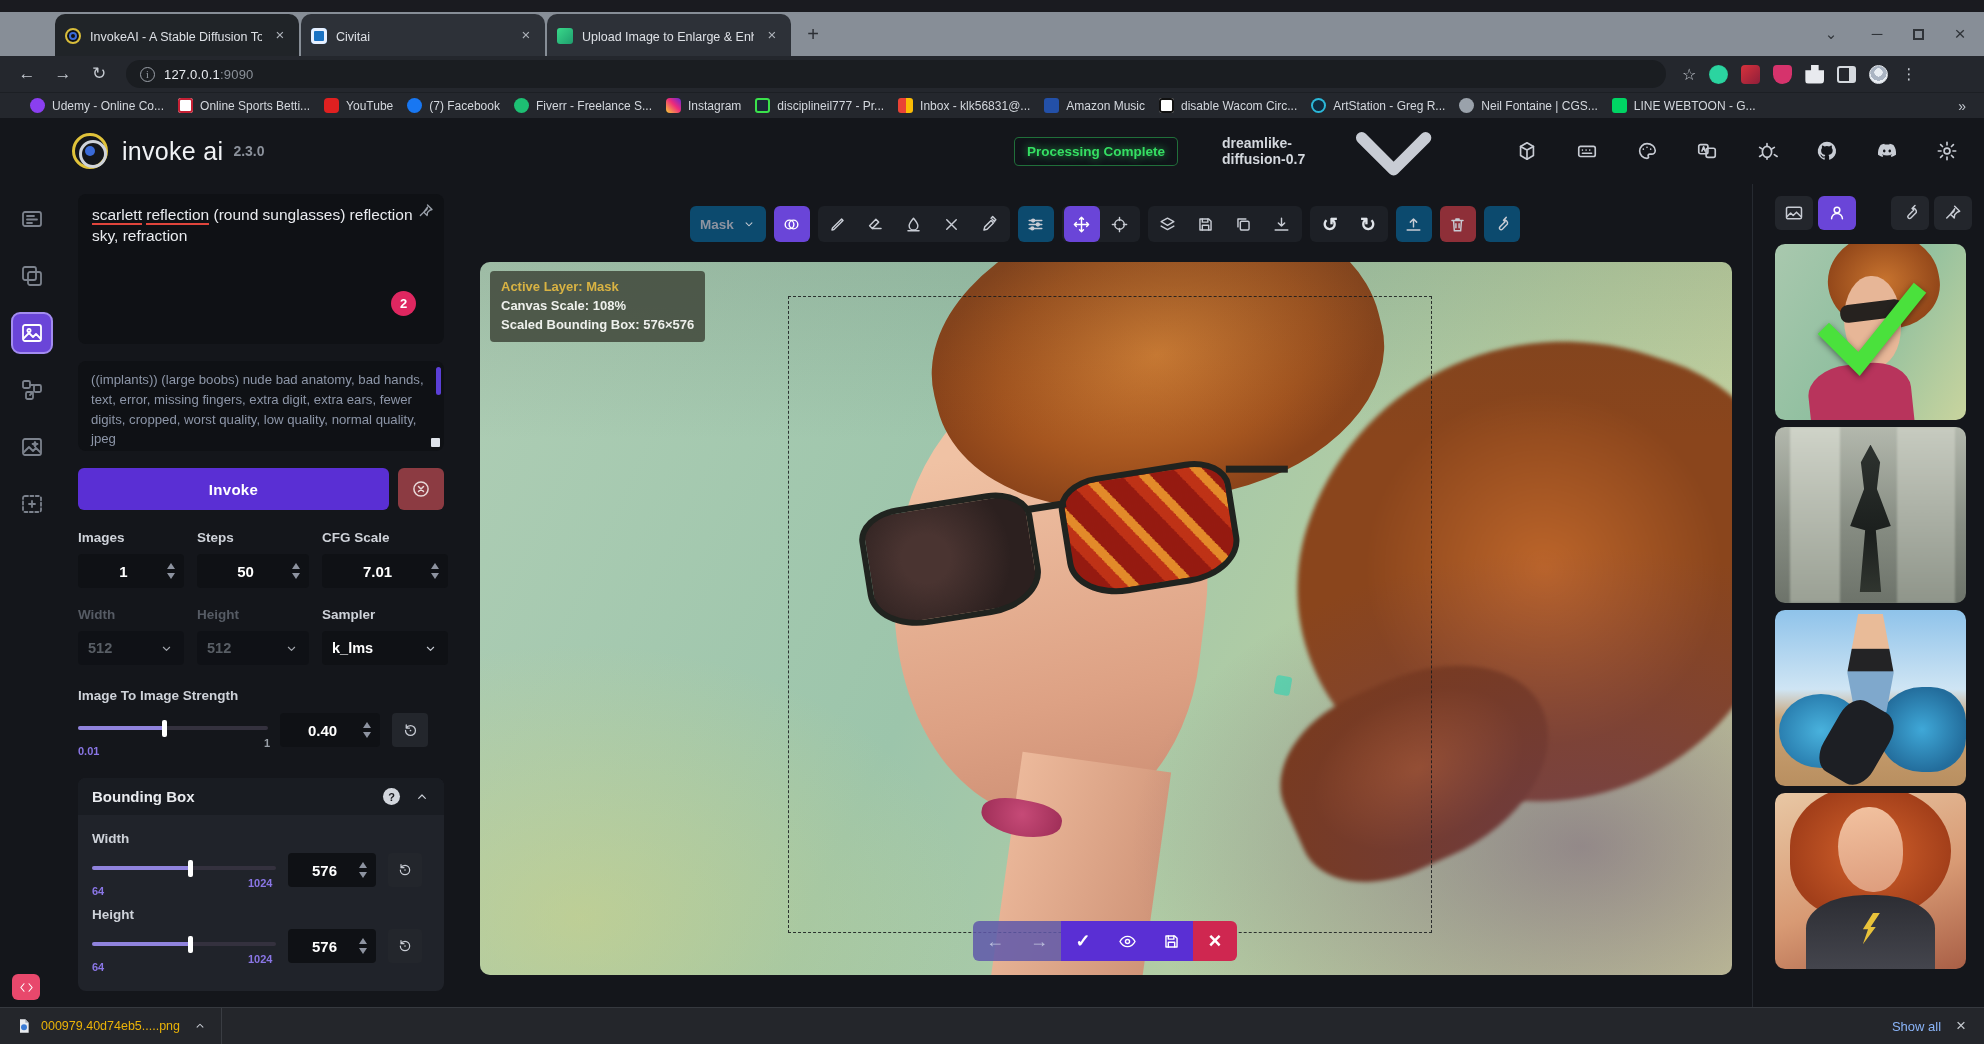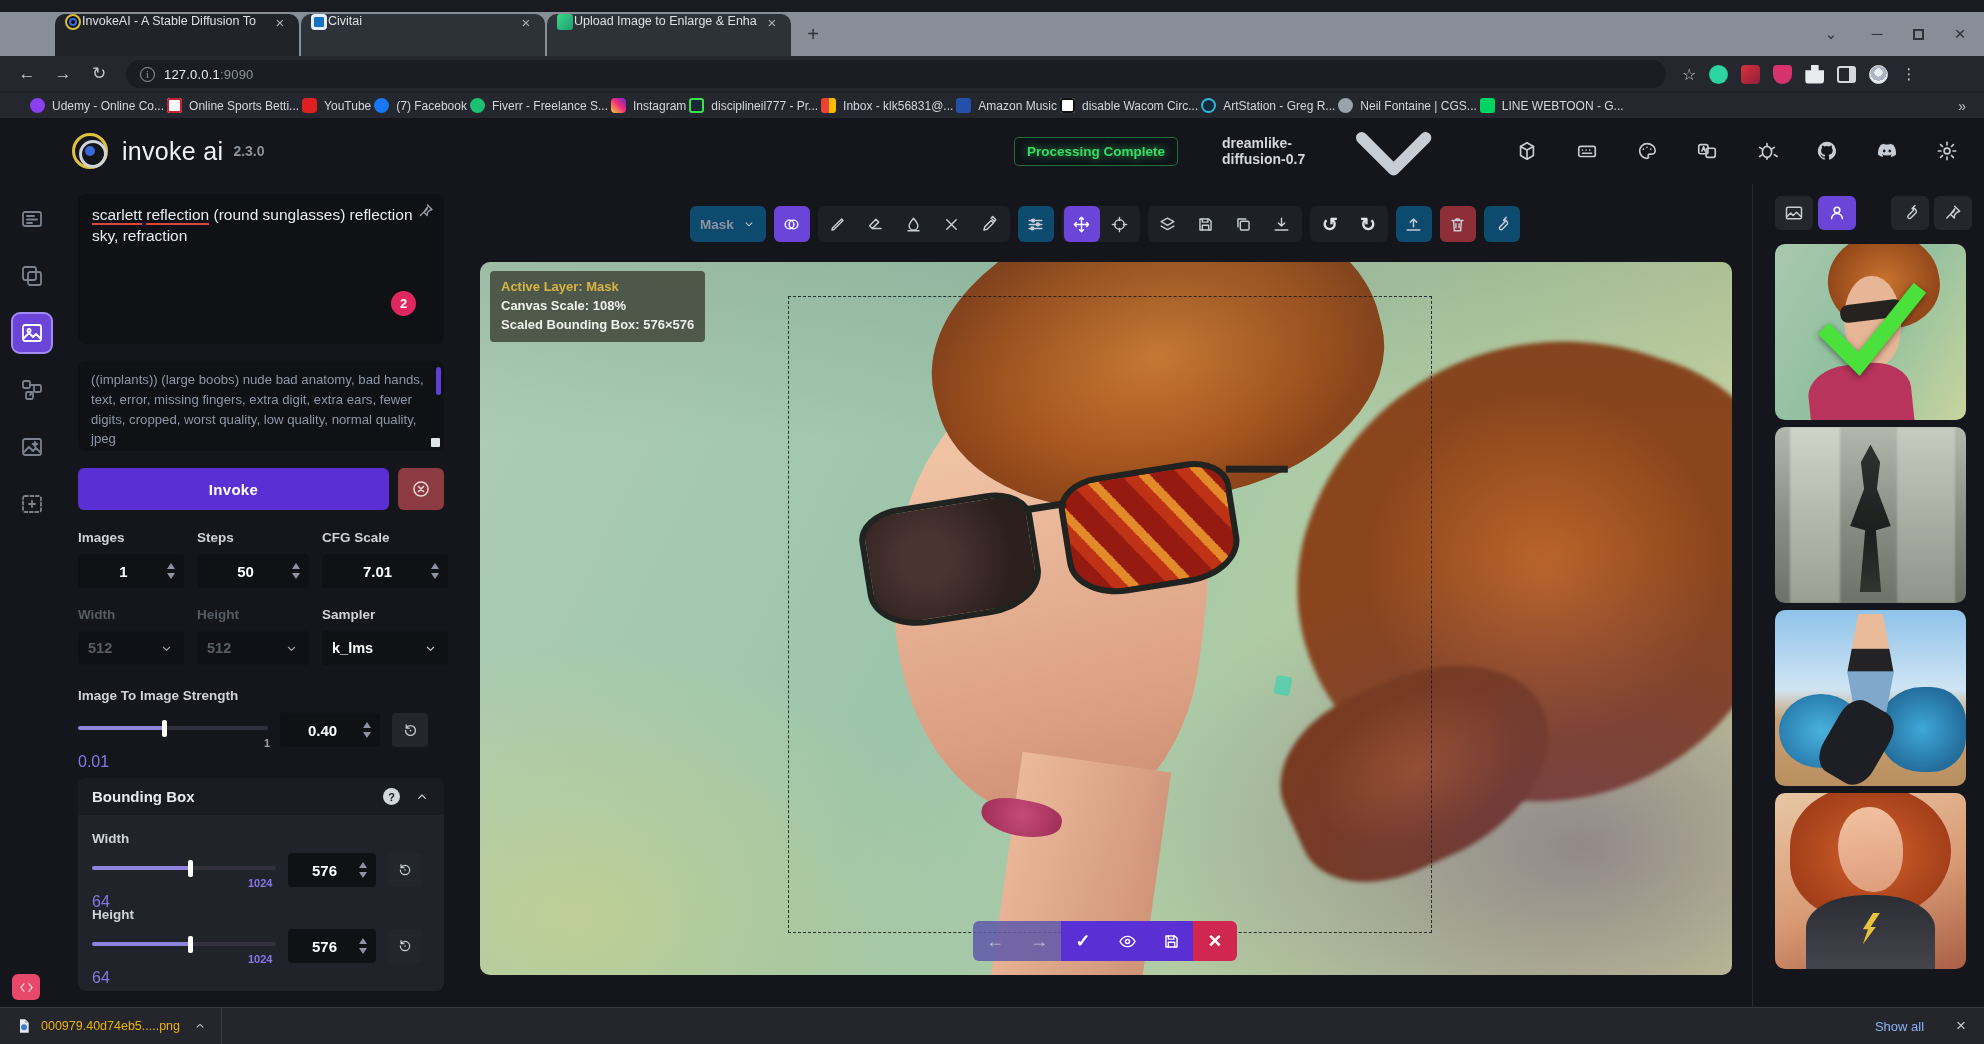--- a/index.html
+++ b/index.html
@@ -4,21 +4,21 @@
 <style>
   * { margin:0; padding:0; box-sizing:border-box; }
   html,body { background:#0d0e11; }
   body { font-family:"Liberation Sans", sans-serif; }
   .screen { position:relative; width:1984px; height:1044px; background:#14161b; overflow:hidden; }
 
   
   .top-strip { position:absolute; left:0; top:0; width:100%; height:12px; background:#1a1b20; }
   .frame { position:absolute; left:0; top:12px; width:100%; height:44px; background:#878e97; }
   .tabs { position:absolute; left:55px; top:0; height:44px; display:flex; align-items:flex-end; }
-  .tab { display:flex; align-items:flex-start; gap:1px; width:244px; height:42px; padding:0 10px; border-radius:10px 10px 0 0; font-size:12.5px; color:#dde0e5; }
+  .tab { display:flex; align-items:flex-end; gap:9px; width:244px; height:42px; padding:12px 10px; border-radius:10px 10px 0 0; font-size:12.5px; color:#dde0e5; }
   .tab.active { background:#202428; }
   .tab.bg { background:#2d3138; margin-left:2px; }
   .tab-title { flex:1; white-space:nowrap; overflow:hidden; }
   .tab-close { color:#aeb3ba; font-size:15px; width:18px; height:18px; line-height:17px; text-align:center; border-radius:50%; }
   .fav { width:16px; height:16px; border-radius:50%; flex:none; }
   .fav-invoke { background:#111; border:2px solid #d8bd3a; box-shadow: inset 0 0 0 2px #111, inset 0 0 0 4px #3a6ad8; }
   .fav-civitai { background:#1971c2; border-radius:4px; box-shadow: inset 0 0 0 3px #e7f0ff; }
   .fav-upscale { background:linear-gradient(135deg,#39d98a,#1f9e6e); border-radius:3px; }
   .newtab { width:28px; height:28px; margin:0 0 7px 8px; color:#2c2f34; font-size:20px; text-align:center; line-height:26px; border-radius:50%; }
   .win-controls { position:absolute; right:14px; top:8px; display:flex; gap:26px; align-items:center; color:#2f3338; }
@@ -35,21 +35,21 @@
   .ext { width:19px; height:19px; border-radius:50%; flex:none; }
   .ext-star { color:#c4c9d0; font-size:16px; width:auto; background:none; }
   .ext-g { background:radial-gradient(circle at 50% 50%, #2bd4a0 60%, #179e74); }
   .ext-v { background:linear-gradient(135deg,#d8323c,#8e1f3a); border-radius:4px; }
   .ext-abp { background:#d6336c; border-radius:4px 4px 10px 10px; }
   .ext-puzzle { background:#e8eaee; border-radius:4px; clip-path:polygon(0 30%,30% 30%,30% 0,70% 0,70% 30%,100% 30%,100% 100%,0 100%); }
   .ext-side { width:19px; height:17px; border:2px solid #d5d9de; border-radius:3px; border-right-width:7px; background:none; }
   .ext-avatar { background:radial-gradient(circle at 50% 38%, #e8edf2 30%, #aab4c2 31% 60%, #e8edf2 61%); border:1px solid #e1e5ea; }
   .ext-dots { color:#c4c9d0; font-size:15px; background:none; width:auto; }
 
-  .bm-row { position:absolute; left:0; top:92px; width:100%; height:26px; background:#24272d; border-top:1px solid #1c1f24; display:flex; align-items:center; gap:3px; padding:0 18px 0 30px; }
+  .bm-row { position:absolute; left:0; top:92px; width:100%; height:26px; background:#24272d; border-top:1px solid #1c1f24; display:flex; align-items:center; gap:14px; padding:0 18px 0 30px; }
   .bm { display:flex; align-items:center; gap:7px; font-size:12px; color:#d3d7dd; white-space:nowrap; }
   .bmf { width:15px; height:15px; border-radius:3px; flex:none; }
   .bm-overflow { margin-left:auto; color:#c4c9d0; font-size:14px; }
   .f-udemy{background:#8a3ff0;border-radius:50%;} .f-bet{background:#fff;box-shadow:inset 0 0 0 2px #c42034;} .f-yt{background:#e02020;border-radius:4px;} .f-fb{background:#1877f2;border-radius:50%;}
   .f-fiverr{background:#1dbf73;border-radius:50%;} .f-ig{background:linear-gradient(45deg,#f9ce34,#ee2a7b 55%,#6228d7);border-radius:4px;} .f-disc{background:#1b2838;box-shadow:inset 0 0 0 2px #3be24b;}
   .f-inbox{background:linear-gradient(90deg,#ea4335 50%,#fbbc05 50%);} .f-am{background:#2350a8;} .f-wacom{background:#fff;box-shadow:inset 0 0 0 2px #111;}
   .f-as{background:#0f2a3d;border-radius:50%;box-shadow:inset 0 0 0 2px #2db8d8;} .f-nf{background:#9aa2ab;border-radius:50%;} .f-lw{background:#00d564;}
 
   
   .app { position:absolute; left:0; top:118px; width:100%; height:889px; background:#14161b; }
@@ -102,21 +102,21 @@
   .sel svg { margin-left:auto; }
   .sel.dim { color:#6a7078; opacity:.8; }
   .row2 { margin-top:19px; }
 
   .i2i-label { margin:23px 14px 0 12px; font-size:13.5px; font-weight:700; color:#ced2d9; }
   .i2i-row { display:flex; align-items:flex-start; gap:12px; margin:10px 14px 0 12px; }
   .slider { position:relative; height:38px; flex:none; }
   .sl-track { position:absolute; left:0; top:13px; height:4px; width:100%; background:#34313e; border-radius:2px; }
   .sl-fill { position:absolute; left:0; top:13px; height:4px; background:#9083dd; border-radius:2px; }
   .sl-thumb { position:absolute; top:7px; width:5px; height:17px; background:#fff; border-radius:2px; }
-  .sl-min { position:absolute; left:0; top:40px; font-size:16px; font-weight:400; color:#8a76e6; }
+  .sl-min { position:absolute; left:0; top:32px; font-size:11px; font-weight:700; color:#8a76e6; }
   .sl-max { position:absolute; top:24px; font-size:11px; font-weight:700; color:#9aa0a8; }
   .sl-max.purple { color:#8a76e6; }
   .reset-btn { width:36px; height:34px; background:#23262c; border-radius:4px; display:flex; align-items:center; justify-content:center; flex:none; }
 
   .bbox-panel { margin:27px 14px 0 12px; border-radius:8px; overflow:hidden; background:#20232a; }
   .bbox-head { display:flex; align-items:center; background:#191c22; padding:10px 14px; }
   .bbox-title { font-size:15px; font-weight:700; color:#e9ebef; }
   .bbox-head-icons { margin-left:auto; display:flex; align-items:center; gap:14px; }
   .help-dot { width:17px; height:17px; border-radius:50%; background:#d2d6dd; color:#15171c; font-size:11px; font-weight:700; display:flex; align-items:center; justify-content:center; }
   .bbox-body { padding:16px 14px 20px; }
@@ -201,21 +201,21 @@
   .check-ov svg { width:120px; height:120px; filter:drop-shadow(0 2px 3px rgba(0,0,0,.45)); }
 
   
   .console-btn { position:absolute; left:12px; bottom:44px; width:28px; height:26px; border-radius:6px; background:#e8486c; display:flex; align-items:center; justify-content:center; }
   .console-btn svg { width:15px; height:15px; }
   .dl-bar { position:absolute; left:0; bottom:0; width:100%; height:37px; background:#24262b; border-top:1px solid #36393f; display:flex; align-items:center; }
   .dl-chip { display:flex; align-items:center; gap:9px; padding:0 14px 0 16px; height:100%; }
   .dl-name { font-size:12.5px; color:#eab308; }
   .dl-caret { margin-left:4px; }
   .dl-div { width:1px; height:36px; background:#3a3d43; }
-  .dl-right { margin-left:auto; display:flex; align-items:center; gap:32px; padding-right:18px; }
+  .dl-right { margin-left:auto; display:flex; align-items:center; gap:15px; padding-right:18px; }
   .show-all { font-size:13px; color:#8ab4f8; }
   .dl-close { color:#c3c7cd; font-size:17px; }
 </style>
 </head>
 <body>
 
 <div class="screen">
 
   <div class="top-strip"></div>
   <div class="frame">

